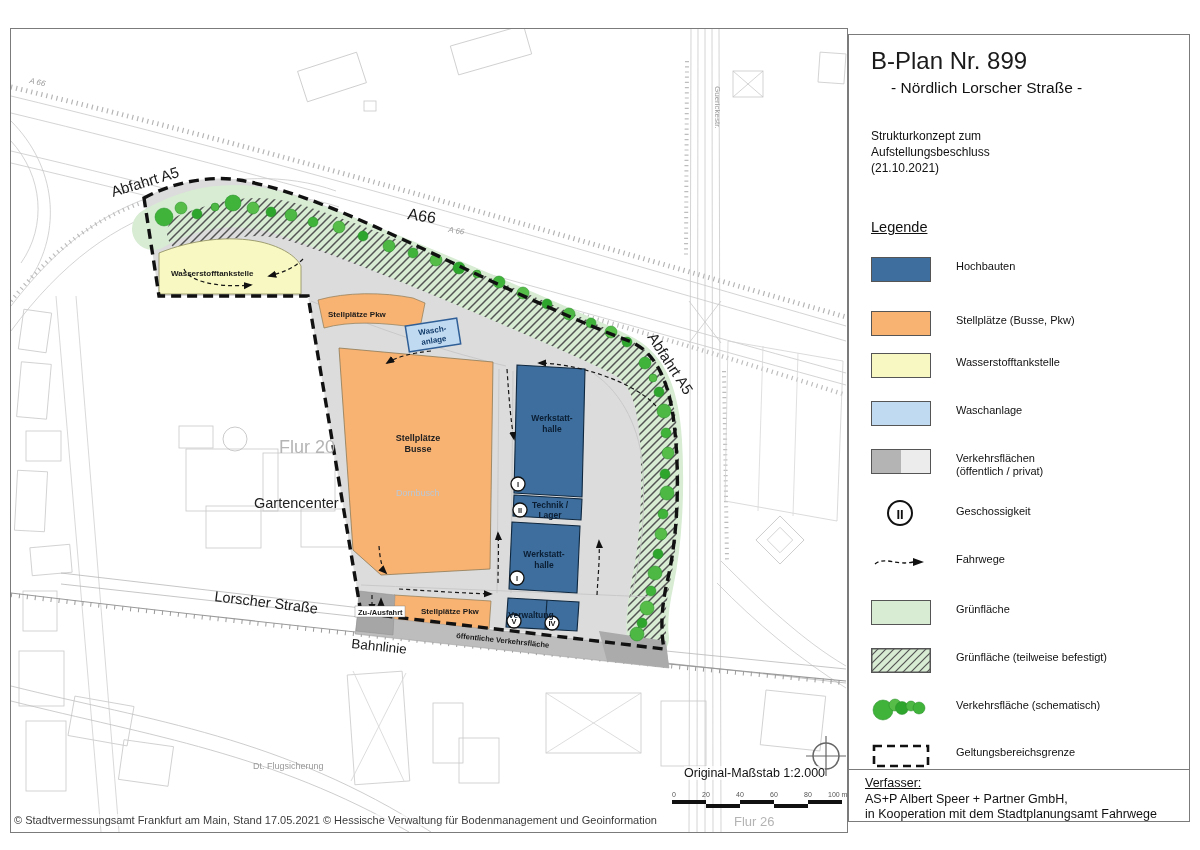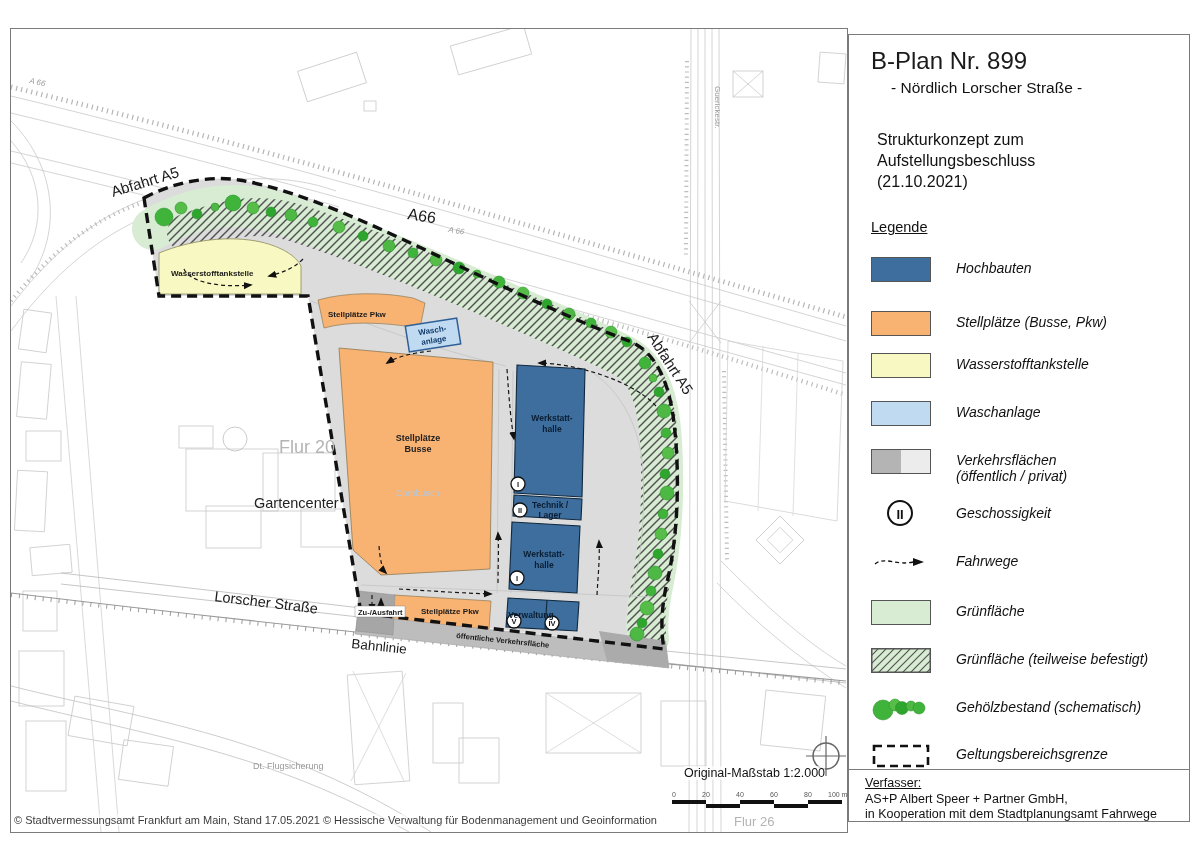--- a/index.html
+++ b/index.html
@@ -4,26 +4,26 @@
 <style>
   html,body{margin:0;padding:0;background:#fff;}
   body{width:1200px;height:850px;position:relative;font-family:"Liberation Sans",sans-serif;color:#111;overflow:hidden;}
   .map-frame{position:absolute;left:10px;top:28px;width:836px;height:803px;border:1.5px solid #7b7b7b;background:#fff;overflow:hidden;}
   .map-frame svg{display:block;}
   .side-panel{position:absolute;left:848px;top:34px;width:342px;height:736px;border:1.5px solid #7b7b7b;background:#fff;box-sizing:border-box;}
   .verfasser-box{position:absolute;left:848px;top:770px;width:342px;height:52px;border:1.5px solid #7b7b7b;border-top:none;background:#fff;box-sizing:border-box;padding:6px 0 8px 16px;font-size:12.5px;line-height:1.25;}
   .verfasser-heading{text-decoration:underline;}
   .panel-title{position:absolute;left:22px;top:12px;font-size:24px;color:#1a1a1a;}
   .panel-subtitle{position:absolute;left:22px;top:44px;font-size:15.5px;margin-left:20px;}
-  .panel-concept{position:absolute;left:22px;top:94px;font-size:16px;line-height:1.32;margin-left:6px;}
+  .panel-concept{position:absolute;left:22px;top:94px;font-size:12px;line-height:1.32;}
   .legend-heading{position:absolute;left:22px;top:184px;font-size:14.5px;text-decoration:underline;}
   .legend-row{position:absolute;left:22px;width:300px;height:28px;}
   .swatch{position:absolute;left:0;top:0;width:60px;height:25px;border:1.5px solid #555;box-sizing:border-box;background:#fff;}
   .swatch.noborder{border:none;}
-  .legend-label{position:absolute;left:85px;top:3px;font-size:14px;line-height:1.15;white-space:nowrap;font-style:italic;}
+  .legend-label{position:absolute;left:85px;top:3px;font-size:11px;line-height:1.15;white-space:nowrap;}
   .split-left{position:absolute;left:0;top:0;width:50%;height:100%;}
   .split-right{position:absolute;right:0;top:0;width:50%;height:100%;}
   .geschoss-circle{position:absolute;left:16px;top:-2px;width:26px;height:26px;border:2px solid #111;border-radius:50%;text-align:center;font-size:13px;font-weight:bold;line-height:25px;background:#fff;box-sizing:border-box;}
   .attribution{position:absolute;left:14px;top:814px;font-size:11px;color:#3c3c3c;background:rgba(255,255,255,.6);}
   .scale-block{position:absolute;left:668px;top:790px;width:180px;}
   .scale-label{position:absolute;left:16px;top:-24px;font-size:12.5px;white-space:nowrap;background:rgba(255,255,255,.7);}
   .crosshair{position:absolute;left:800px;top:730px;}
 </style>
 </head>
 <body>
@@ -359,21 +359,21 @@
     <div class="legend-label">Grünfläche (teilweise befestigt)</div>
   </div>
   <div class="legend-row" style="top:661px">
     <svg width="62" height="28" style="position:absolute;left:0;top:-2px">
       <circle cx="12" cy="16" r="10" fill="#3fb33a" stroke="#278a27" stroke-width="0.5"></circle>
       <circle cx="24" cy="11" r="6" fill="#55bd48" stroke="#278a27" stroke-width="0.5"></circle>
       <circle cx="31" cy="14" r="6.5" fill="#2ea52d" stroke="#278a27" stroke-width="0.5"></circle>
       <circle cx="40" cy="12" r="5" fill="#4db844" stroke="#278a27" stroke-width="0.5"></circle>
       <circle cx="48" cy="14" r="6" fill="#3fb33a" stroke="#278a27" stroke-width="0.5"></circle>
     </svg>
-    <div class="legend-label">Gehölzbestand (schematisch)</div>
+    <div class="legend-label">Verkehrsfläche (schematisch)</div>
   </div>
   <div class="legend-row" style="top:708px">
     <svg width="62" height="27" style="position:absolute;left:0;top:0">
       <rect x="3" y="3" width="54" height="20" fill="none" stroke="#111" stroke-width="2.6" stroke-dasharray="8 5"></rect>
     </svg>
     <div class="legend-label">Geltungsbereichsgrenze</div>
   </div>
 </div>
 
 <div class="verfasser-box">

